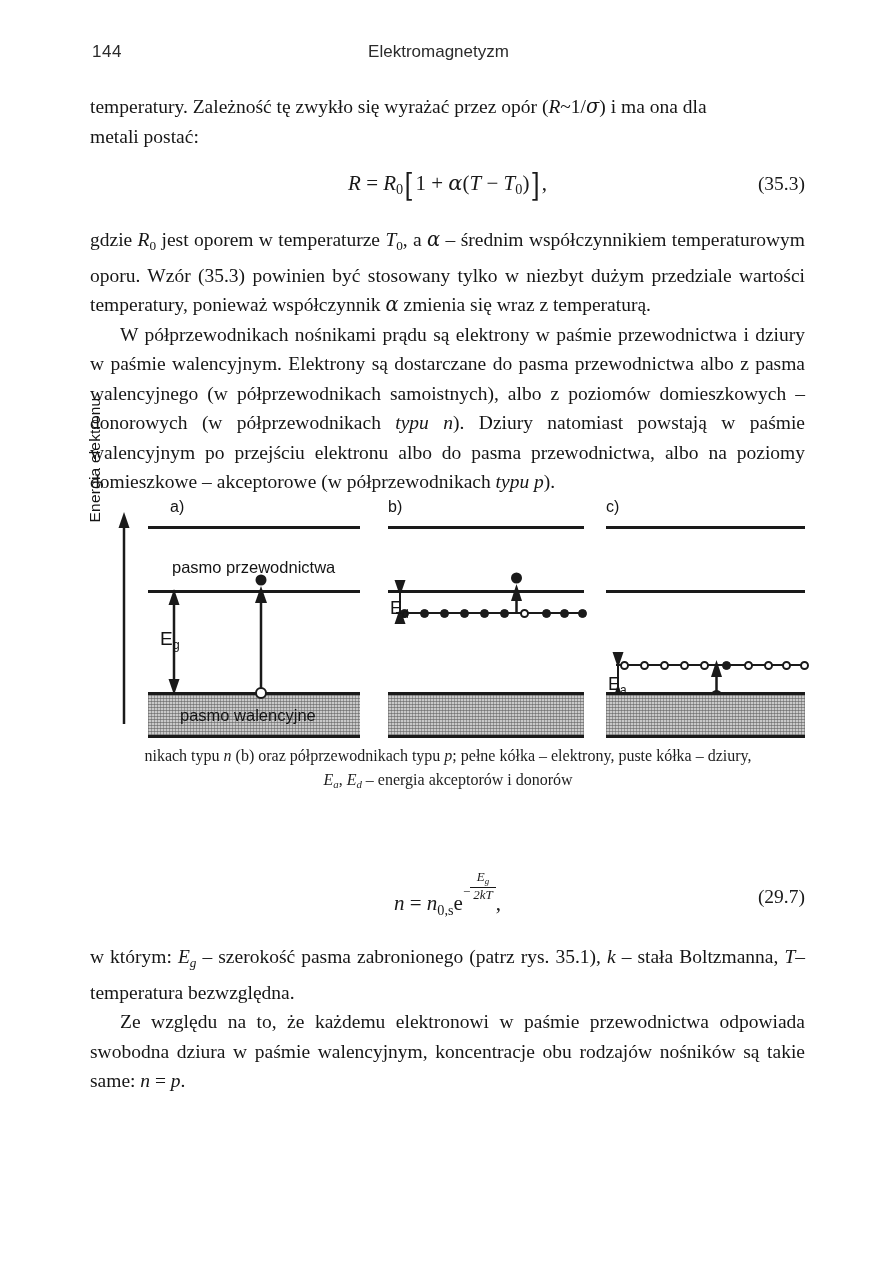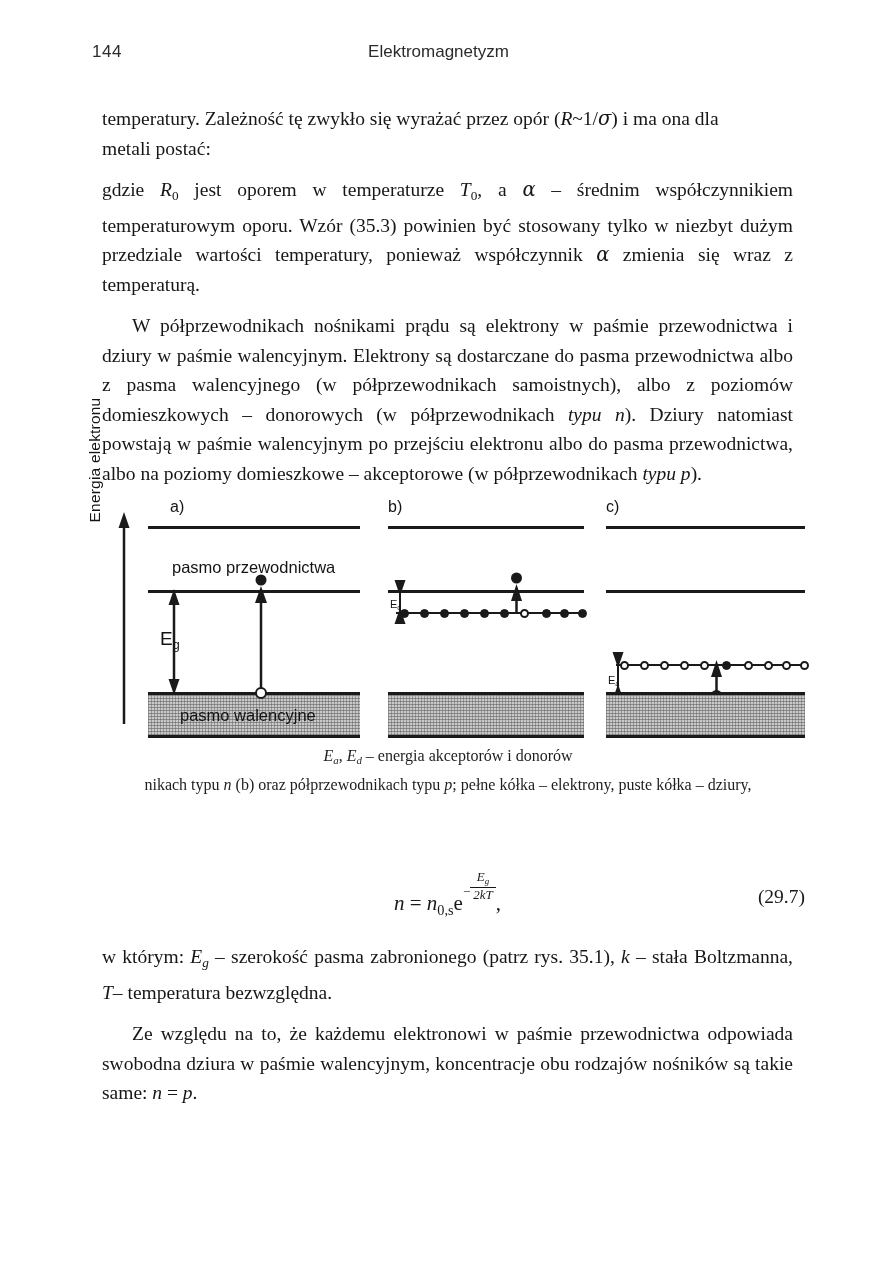--- a/index.html
+++ b/index.html
@@ -41,21 +41,21 @@
   }
 
   
   .col {
     position: absolute;
     left: 90px;
     width: 715px;
     top: 92px;
   }
   p.body-par {
-    margin: 12px;
+    margin: 0;
     font-size: 19.5px;
     line-height: 29.5px;
     text-align: justify;
     text-justify: inter-word;
     color: #161616;
   }
   p.indent { text-indent: 30px; }
 
   i, em { font-style: italic; }
   .mi { font-style: italic; font-family: "Liberation Serif", serif; }
@@ -189,21 +189,21 @@
     font-size: 19px;
     color: #141414;
   }
   .gap-label .gsub {
     font-size: 0.66em;
     vertical-align: -0.3em;
   }
   .lvl-label {
     position: absolute;
     font-family: "Liberation Sans", sans-serif;
-    font-size: 11px;
+    font-size: 18px;
     color: #141414;
   }
   .lvl-label .gsub {
     font-size: 0.66em;
     vertical-align: -0.3em;
   }
   .dot-row {
     position: absolute;
     height: 0;
     border-top: 2px solid #1a1a1a;
@@ -254,20 +254,24 @@
 
 <div class="running-head">
   <span class="folio">144</span>
   <span class="head-title">Elektromagnetyzm</span>
 </div>
 
 <div class="col">
 
   <p class="body-par"><span>temperatury. Zależność tę zwykło się wyrażać przez opór (</span><span class="mi">R</span><span>~1/</span><span class="gk">σ</span><span>) i ma ona dla</span><br><span>metali postać:</span></p>
 
+  <div class="eq-block">
+    <div class="eq-body"><span class="mi">R</span><span> = </span><span class="mi">R</span><span class="sub">0</span><span class="brk">[</span><span>1 + </span><span class="gk">α</span><span>(</span><span class="mi">T</span><span> − </span><span class="mi">T</span><span class="sub">0</span><span>)</span><span class="brk">]</span><span>,</span></div>
+    <div class="eq-num">(35.3)</div>
+  </div>
 
   <p class="body-par"><span>gdzie </span><span class="mi">R</span><span class="sub">0</span><span> jest oporem w temperaturze </span><span class="mi">T</span><span class="sub">0</span><span>, a </span><span class="gk">α</span><span> – średnim współczynnikiem temperaturowym oporu. Wzór (35.3) powinien być stosowany tylko w niezbyt dużym przedziale wartości temperatury,  ponieważ współczynnik </span><span class="gk">α</span><span> zmienia się wraz z temperaturą.</span></p>
 
   <p class="body-par indent"><span>W półprzewodnikach nośnikami prądu są elektrony w paśmie przewodnictwa i dziury w paśmie walencyjnym. Elektrony są dostarczane do pasma przewodnictwa albo z pasma walencyjnego (w półprzewodnikach samoistnych), albo z poziomów domieszkowych – donorowych (w półprzewodnikach </span><i>typu n</i><span>). Dziury natomiast powstają w paśmie walencyjnym po przejściu elektronu albo do pasma przewodnictwa, albo na poziomy domieszkowe – akceptorowe (w półprzewodnikach </span><i>typu p</i><span>).</span></p>
 
 </div>
 
 <div class="figure">
 
   <div class="fig-axis-label">Energia elektronu</div>
@@ -367,22 +371,22 @@
     </svg>
 
     <div class="lvl-label" style="left:2px; top:158px;"><span>E</span><span class="gsub">a</span></div>
 
     <div class="valence-fill" style="top:176px; height:46px; width:199px;"></div>
   </div>
 
 </div>
 
 <div class="caption">
+  <span class="cap-line cap-just"><span>nikach  typu </span><i>n</i><span> (b) oraz półprzewodnikach typu </span><i>p</i><span>; pełne kółka – elektrony, puste kółka – dziury,</span></span>
   <span class="cap-line"><span class="mi">E</span><span class="sub-i">a</span><span>, </span><span class="mi">E</span><span class="sub-i">d</span><span> – energia akceptorów i donorów</span></span>
-  <span class="cap-line cap-just"><span>nikach  typu </span><i>n</i><span> (b) oraz półprzewodnikach typu </span><i>p</i><span>; pełne kółka – elektrony, puste kółka – dziury,</span></span>
 </div>
 
 <div class="col-lower">
 
 
   <div class="eq-block" style="margin-top:24px; margin-bottom:20px; height:50px;">
     <div class="eq-body"><span class="mi">n</span><span> = </span><span class="mi">n</span><span class="sub">0,s</span><span>e</span><span class="minus-exp">−</span><span class="expfrac"><span class="num"><span class="mi">E</span><span class="sub-i">g</span></span><span class="den mi">2kT</span></span><span>,</span></div>
     <div class="eq-num" style="top:14px;">(29.7)</div>
   </div>
 

